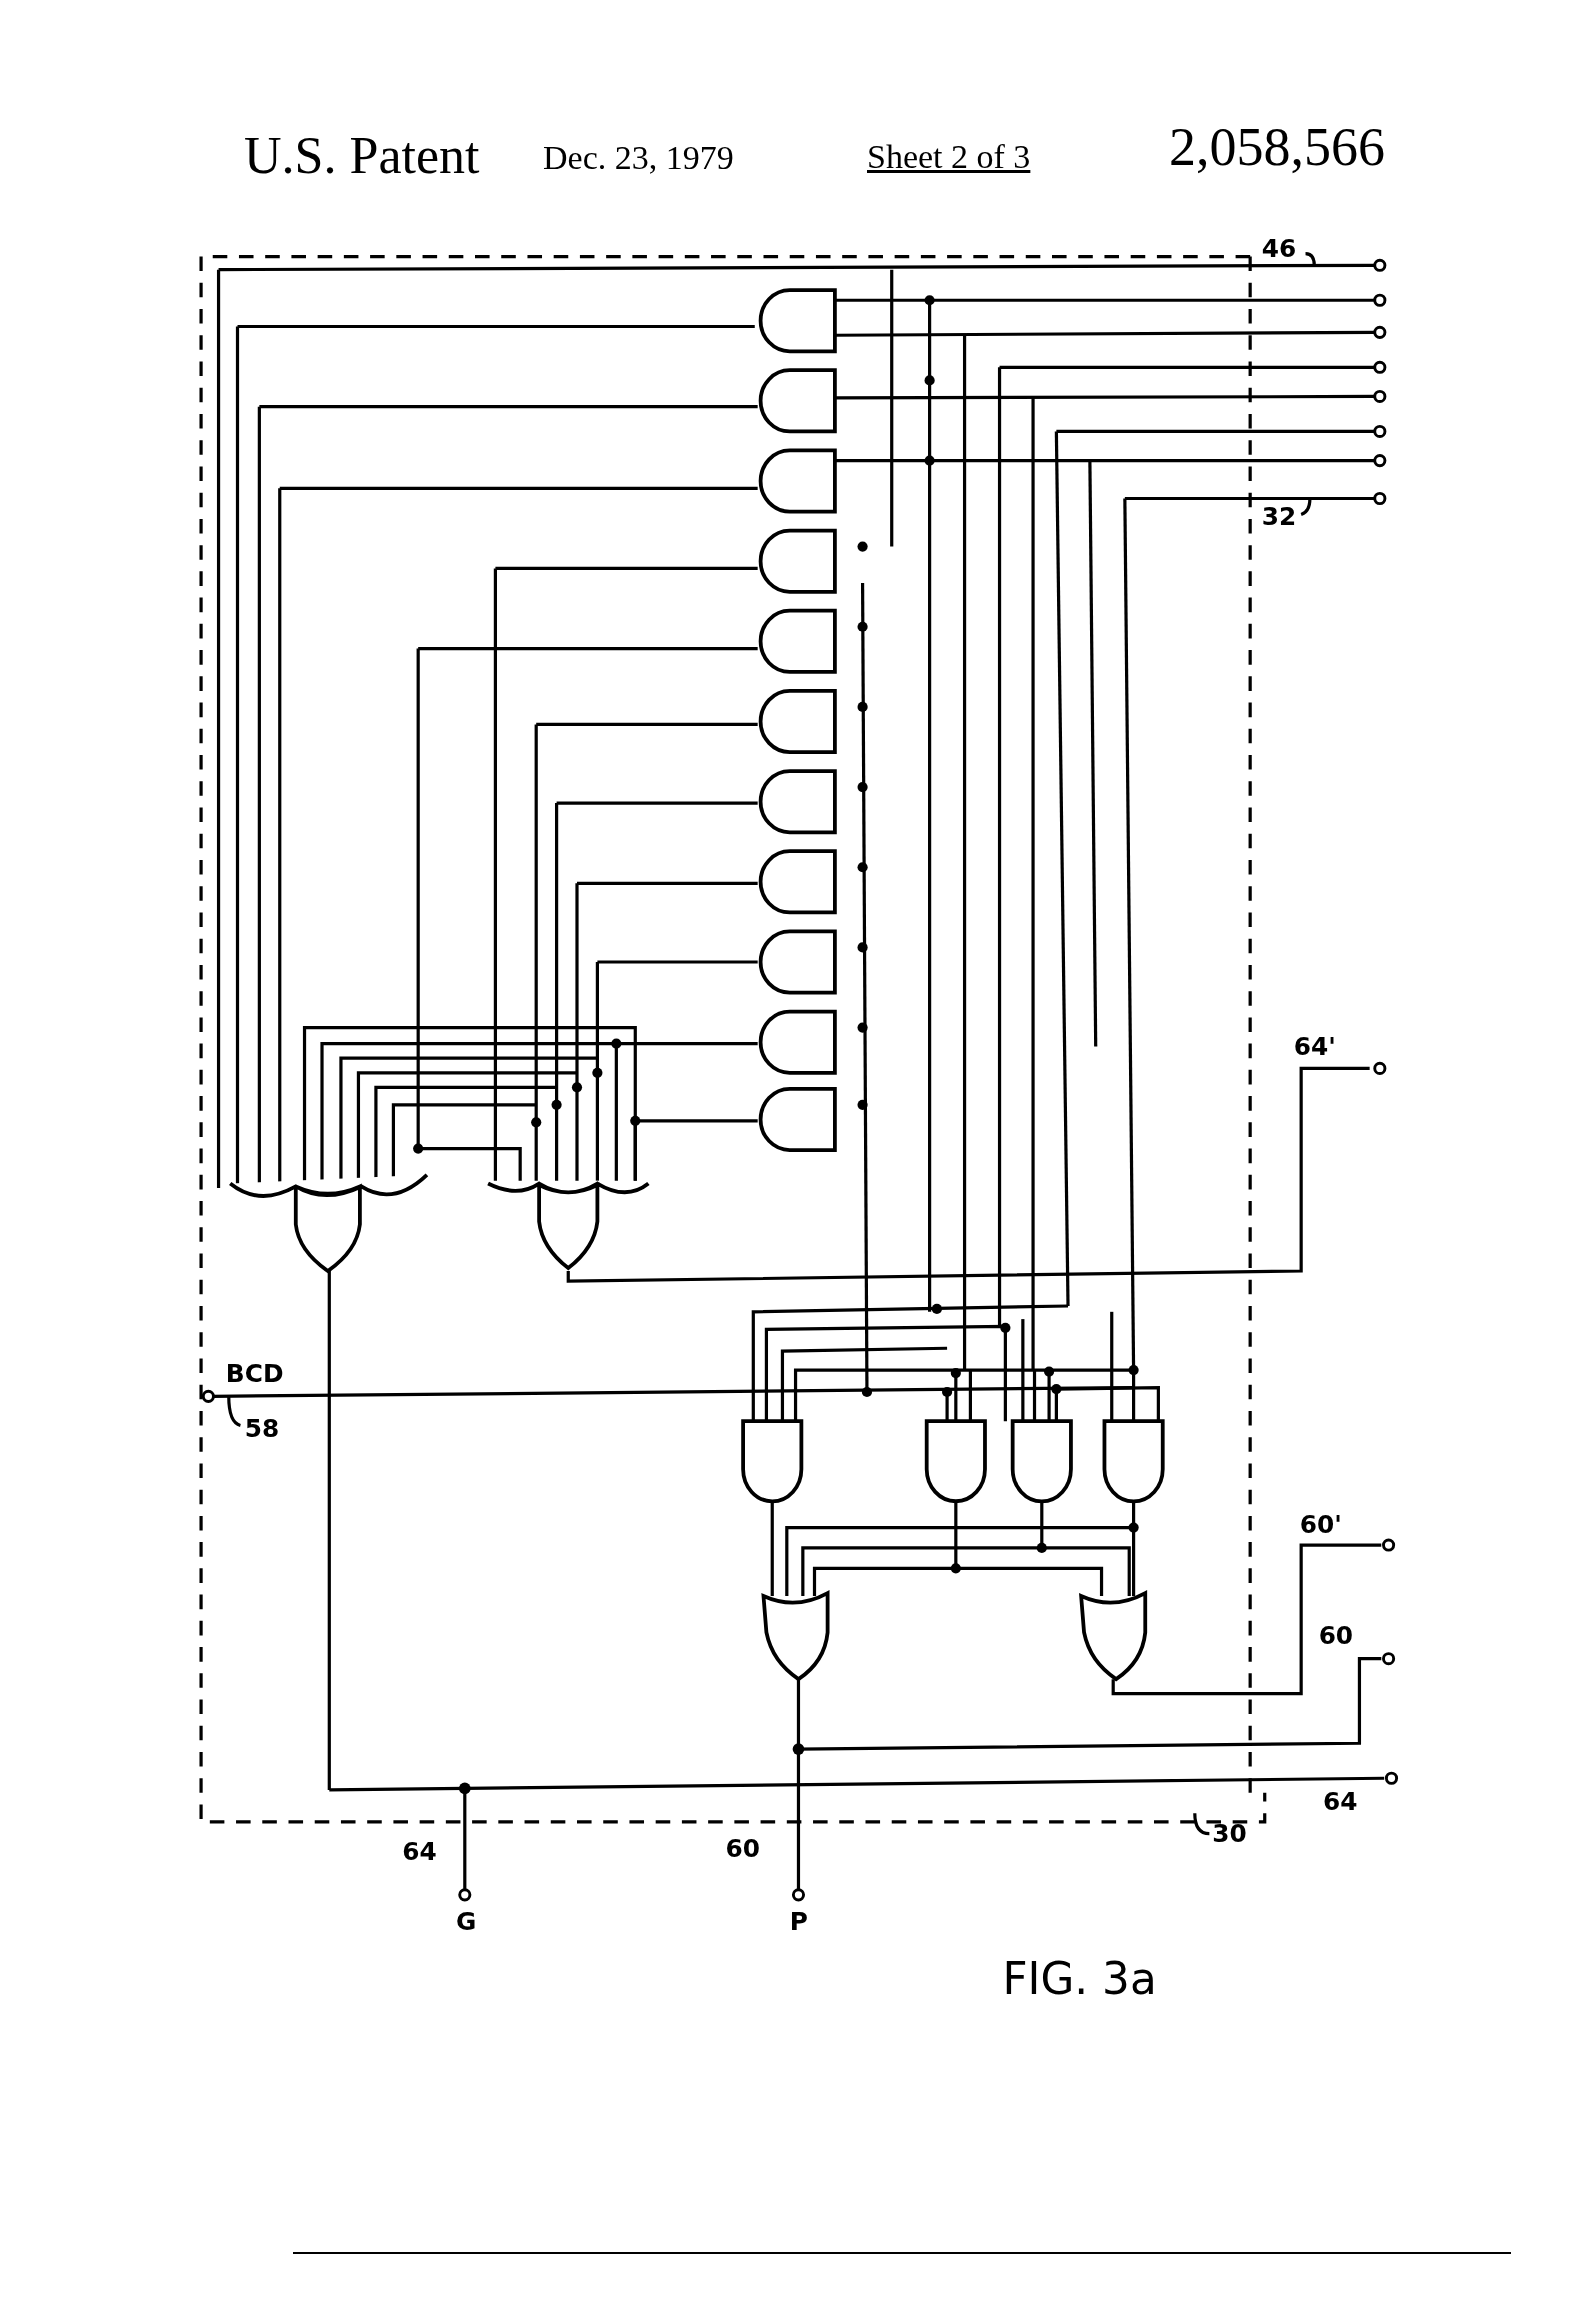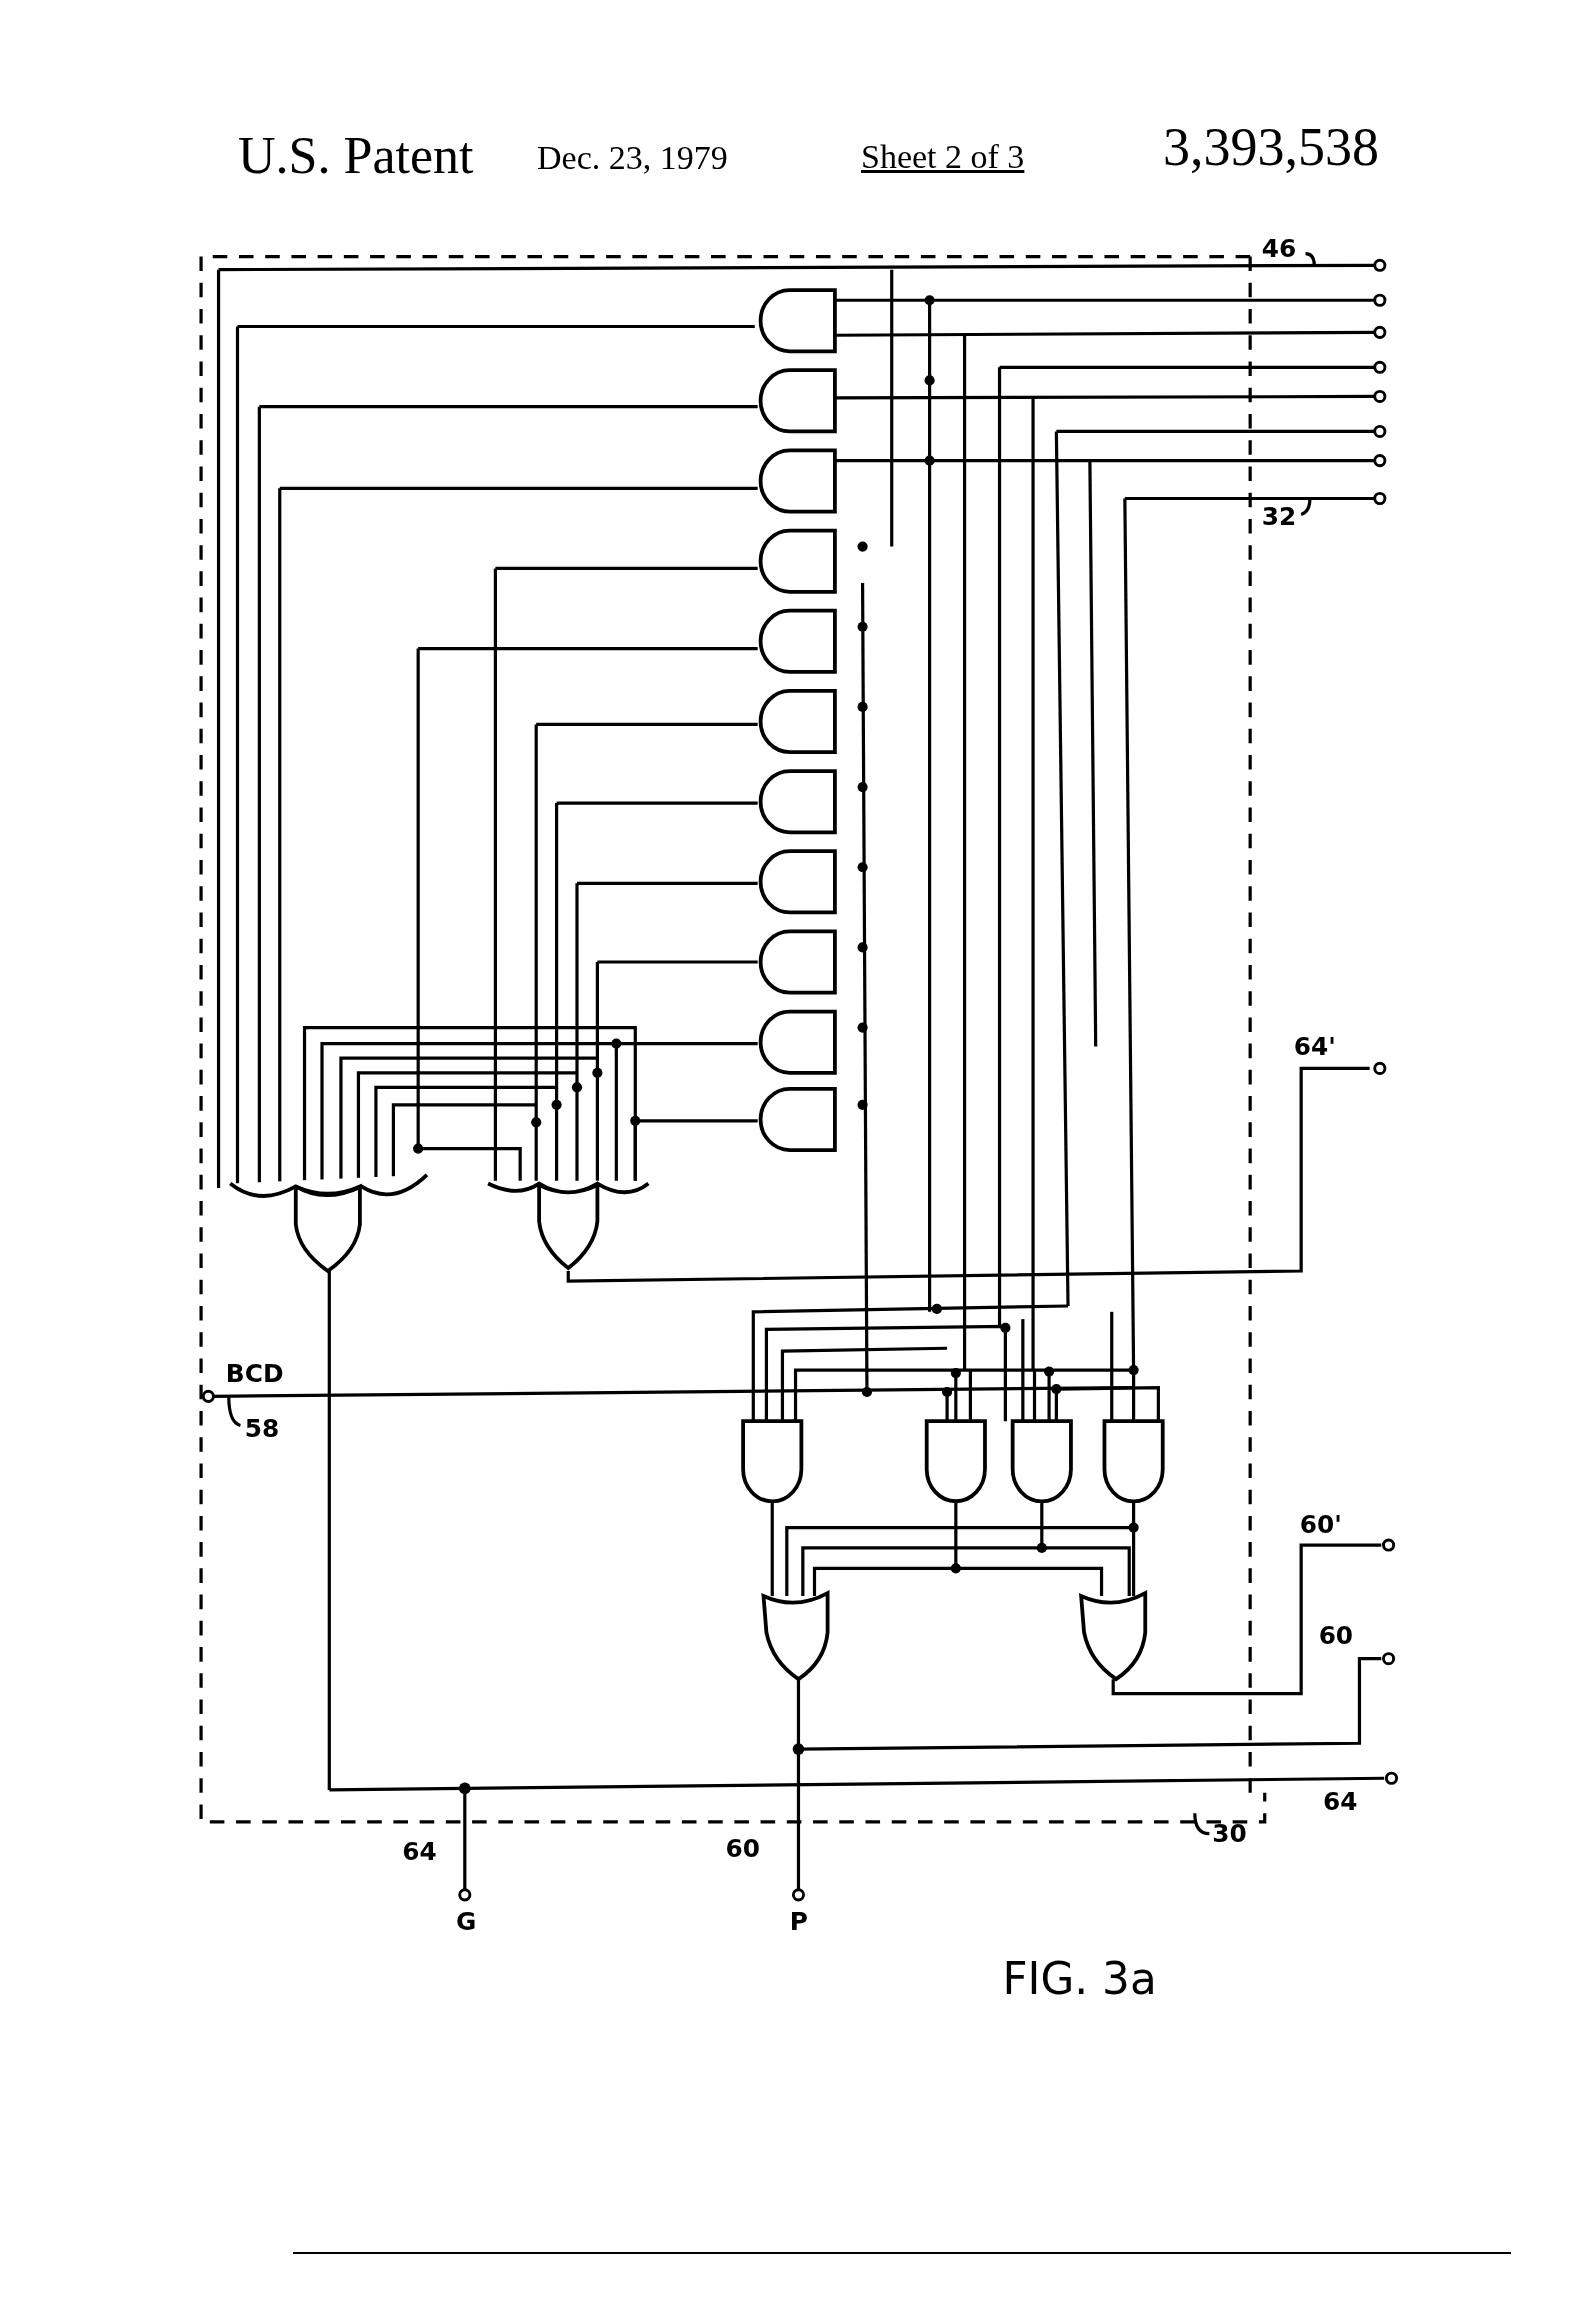--- a/index.html
+++ b/index.html
@@ -1,17 +1,17 @@
 <!DOCTYPE html>
 <html style="font-size:11px"><head>
 <meta charset="utf-8">
 <style>
   html, body { margin: 0; padding: 0; background: #ffffff; }
   body { width: 1578px; height: 2319px; position: relative; overflow: hidden; }
-  .hdr { position: absolute; top: 0; left: 0; width: 1278px; height: 2319px; }
+  .hdr { position: absolute; top: 0; left: 6px; width: 1278px; height: 2319px; }
   .hdr-text { position: absolute; font-family: "Liberation Serif", serif; color: #000; }
   #patent-label { left: 238px; top: 126px; font-size: 52px; }
   #date-label { left: 537px; top: 139px; font-size: 34px; }
   #sheet-label { left: 861px; top: 138px; font-size: 34px; text-decoration: underline; }
   #number-label { left: 1163px; top: 116px; font-size: 54px; }
   svg.diagram { position: absolute; left: 0; top: 0; width: 1578px; height: 2319px; }
   .w { stroke: #000; stroke-width: 2.2; fill: none; }
   .g { stroke: #000; stroke-width: 2.6; fill: #fff; }
   .dash { stroke: #000; stroke-width: 2.2; fill: none; stroke-dasharray: 10 8; }
   .lbl { font-family: "DejaVu Sans", sans-serif; font-size: 17px; font-weight: bold; fill: #000; }
@@ -20,21 +20,21 @@
   .term { fill: #fff; stroke: #000; stroke-width: 2; }
   .bottom-rule { position: absolute; left: 293px; top: 2252px; width: 1218px; height: 2px; background: #000; }
 </style>
 </head>
 <body>
 
 <div class="hdr">
   <div class="hdr-text" id="patent-label">U.S. Patent</div>
   <div class="hdr-text" id="date-label">Dec. 23, 1979</div>
   <div class="hdr-text" id="sheet-label">Sheet 2 of 3</div>
-  <div class="hdr-text" id="number-label">3,393,538</div>
+  <div class="hdr-text" id="number-label">2,058,566</div>
 </div>
 
 <svg class="diagram" viewBox="0 0 1083 1591" preserveAspectRatio="none">
 
   <path class="dash" d="M858,176 L138,176 L138,1250 L868,1250 L868,1230 M858,176 L858,1230"></path>
 
   <g>
     <line class="w" x1="150" y1="185" x2="944" y2="182"></line>
     <line class="w" x1="573" y1="206" x2="944" y2="206"></line>
     <line class="w" x1="573" y1="230" x2="944" y2="228"></line>

